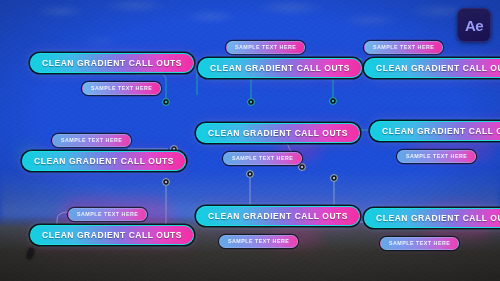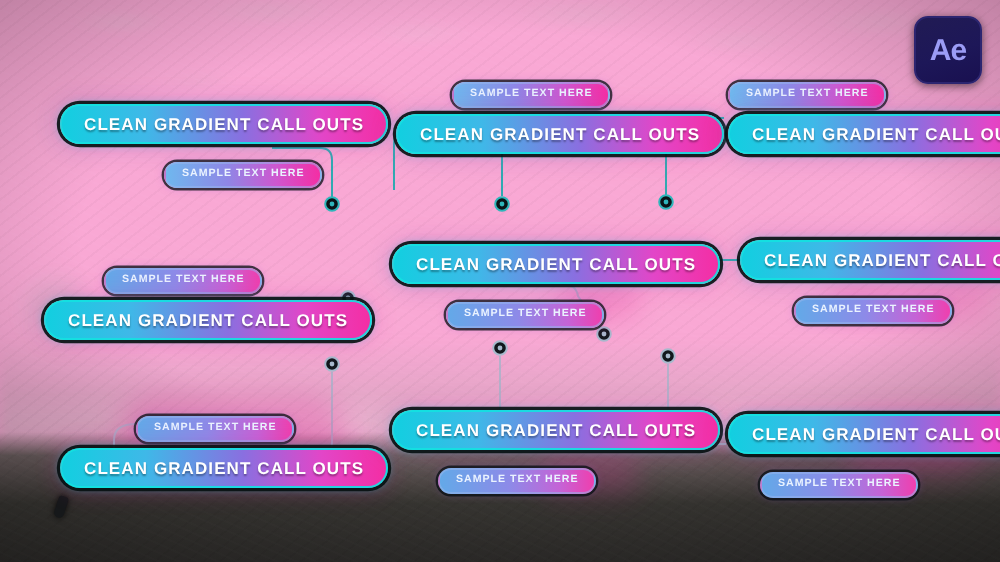--- a/index.html
+++ b/index.html
@@ -3,21 +3,21 @@
 <meta charset="utf-8">
 <style>
   html,body{margin:0;padding:0;background:#000;}
   body{
     font-family:"Liberation Sans", sans-serif;
   }
   #stage{
     position:relative;
     width:500px;height:281px;
     overflow:hidden;
-    background:#f9a8d4;
+    background:#1d4ed8;
   }
 
   
   .bg{position:absolute;inset:0;}
   .bg-base{
     background:
       radial-gradient(120% 70% at 20% 8%, #16221f 0%, #0d1614 45%, #0a110f 100%),
       linear-gradient(180deg,#0e1a17 0%,#101c19 34%,#12201c 52%,#19201d 66%,#2c2c29 78%,#35332f 88%,#2e2c29 100%);
   }
   .bg-surf{

